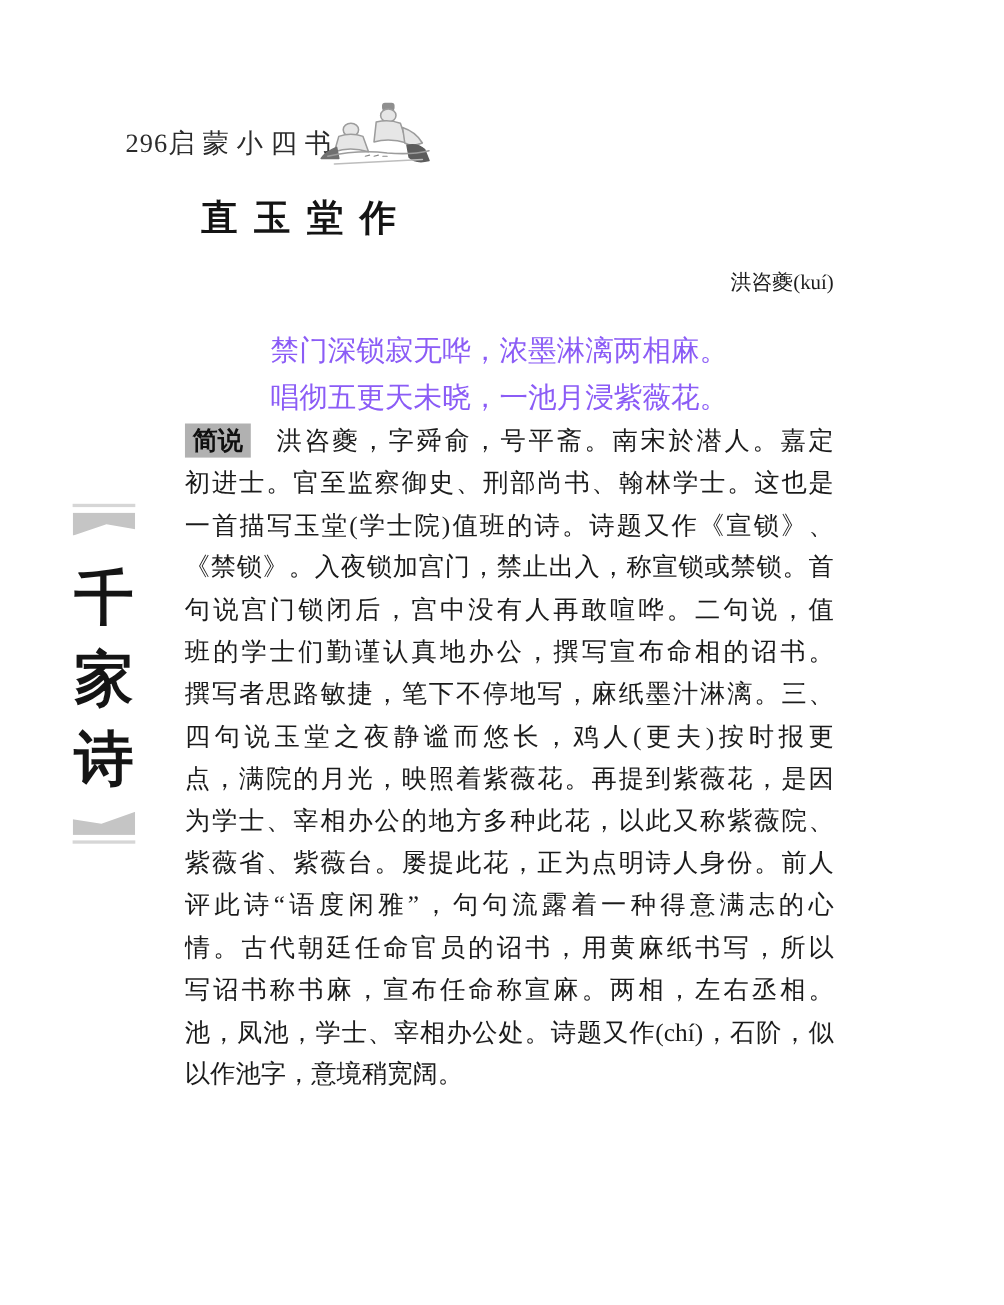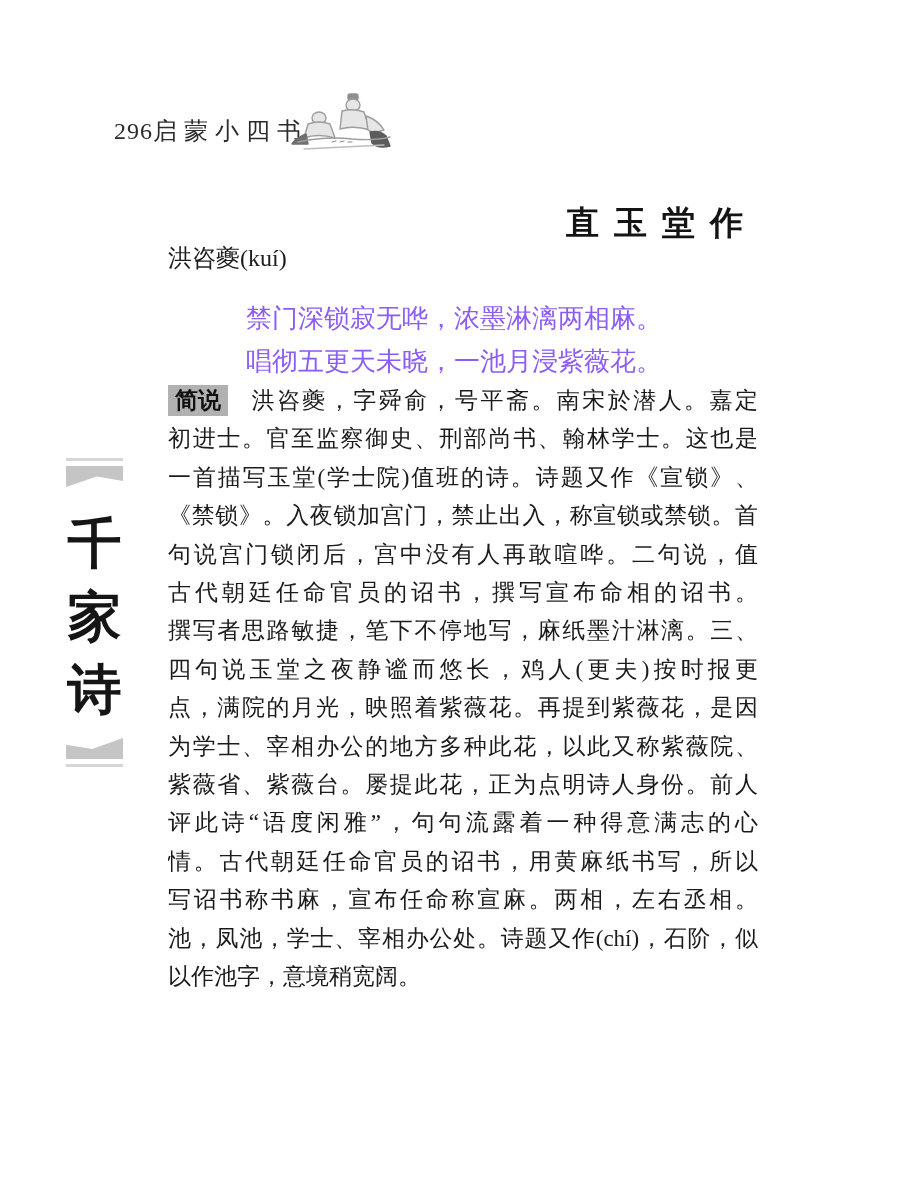--- a/index.html
+++ b/index.html
@@ -32,28 +32,28 @@
   .vert-title {
     margin-top: 21px; text-align: center;
     font-size: 54px; line-height: 73px; font-weight: 600;
     color: #151515; letter-spacing: 0;
   }
   .vert-title span { display: block; }
 
   
   .content { position: absolute; left: 168px; top: 0; width: 590px; height: 1186px; }
   .poem-title {
-    position: absolute; top: 204px; left: 0; width: 100%;
-    margin: 0; text-align: right;
+    position: absolute; top: 180px; left: 0; width: 100%;
+    margin: 0; text-align: left;
     font-size: 33px; line-height: 38px; font-weight: 700;
     letter-spacing: 15px; text-indent: 15px; color: #141414;
   }
   .poem-author {
     position: absolute; top: 243px; left: 0; width: 100%;
-    text-align: left; font-size: 24px; line-height: 30px; color: #1c1c1c;
+    text-align: right; font-size: 19px; line-height: 30px; color: #1c1c1c;
   }
   .poem { position: absolute; top: 297px; left: 0; width: 100%; padding-left: 78px; box-sizing: border-box; }
   .poem-line { font-size: 26px; line-height: 43px; white-space: nowrap; color: #8b5cf6; }
 
   .essay { position: absolute; top: 382px; left: 0; width: 590px; }
   .essay-line {
     font-size: 23px; line-height: 38.4px; color: #1b1b1b;
     text-align: justify; text-align-last: justify;
     text-justify: inter-ideograph;
     overflow: hidden; white-space: nowrap;
@@ -116,21 +116,21 @@
       <div class="poem-line">禁门深锁寂无哗，浓墨淋漓两相麻。</div>
       <div class="poem-line">唱彻五更天未晓，一池月浸紫薇花。</div>
     </div>
 
     <div class="essay">
       <div class="essay-line"><span class="jianshuo-label">简说</span><span>洪咨夔，字舜俞，号平斋。南宋於潜人。嘉定</span></div>
       <div class="essay-line">初进士。官至监察御史、刑部尚书、翰林学士。这也是</div>
       <div class="essay-line">一首描写玉堂(学士院)值班的诗。诗题又作《宣锁》、</div>
       <div class="essay-line">《禁锁》。入夜锁加宫门，禁止出入，称宣锁或禁锁。首</div>
       <div class="essay-line">句说宫门锁闭后，宫中没有人再敢喧哗。二句说，值</div>
-      <div class="essay-line">古代朝廷任命官员的诏书，撰写宣布命相的诏书。</div>
+      <div class="essay-line">班的学士们勤谨认真地办公，撰写宣布命相的诏书。</div>
       <div class="essay-line">撰写者思路敏捷，笔下不停地写，麻纸墨汁淋漓。三、</div>
       <div class="essay-line">四句说玉堂之夜静谧而悠长，鸡人(更夫)按时报更</div>
       <div class="essay-line">点，满院的月光，映照着紫薇花。再提到紫薇花，是因</div>
       <div class="essay-line">为学士、宰相办公的地方多种此花，以此又称紫薇院、</div>
       <div class="essay-line">紫薇省、紫薇台。屡提此花，正为点明诗人身份。前人</div>
       <div class="essay-line">评此诗“语度闲雅”，句句流露着一种得意满志的心</div>
       <div class="essay-line">情。古代朝廷任命官员的诏书，用黄麻纸书写，所以</div>
       <div class="essay-line">写诏书称书麻，宣布任命称宣麻。两相，左右丞相。</div>
       <div class="essay-line">池，凤池，学士、宰相办公处。诗题又作(chí)，石阶，似</div>
       <div class="essay-line last">以作池字，意境稍宽阔。</div>

